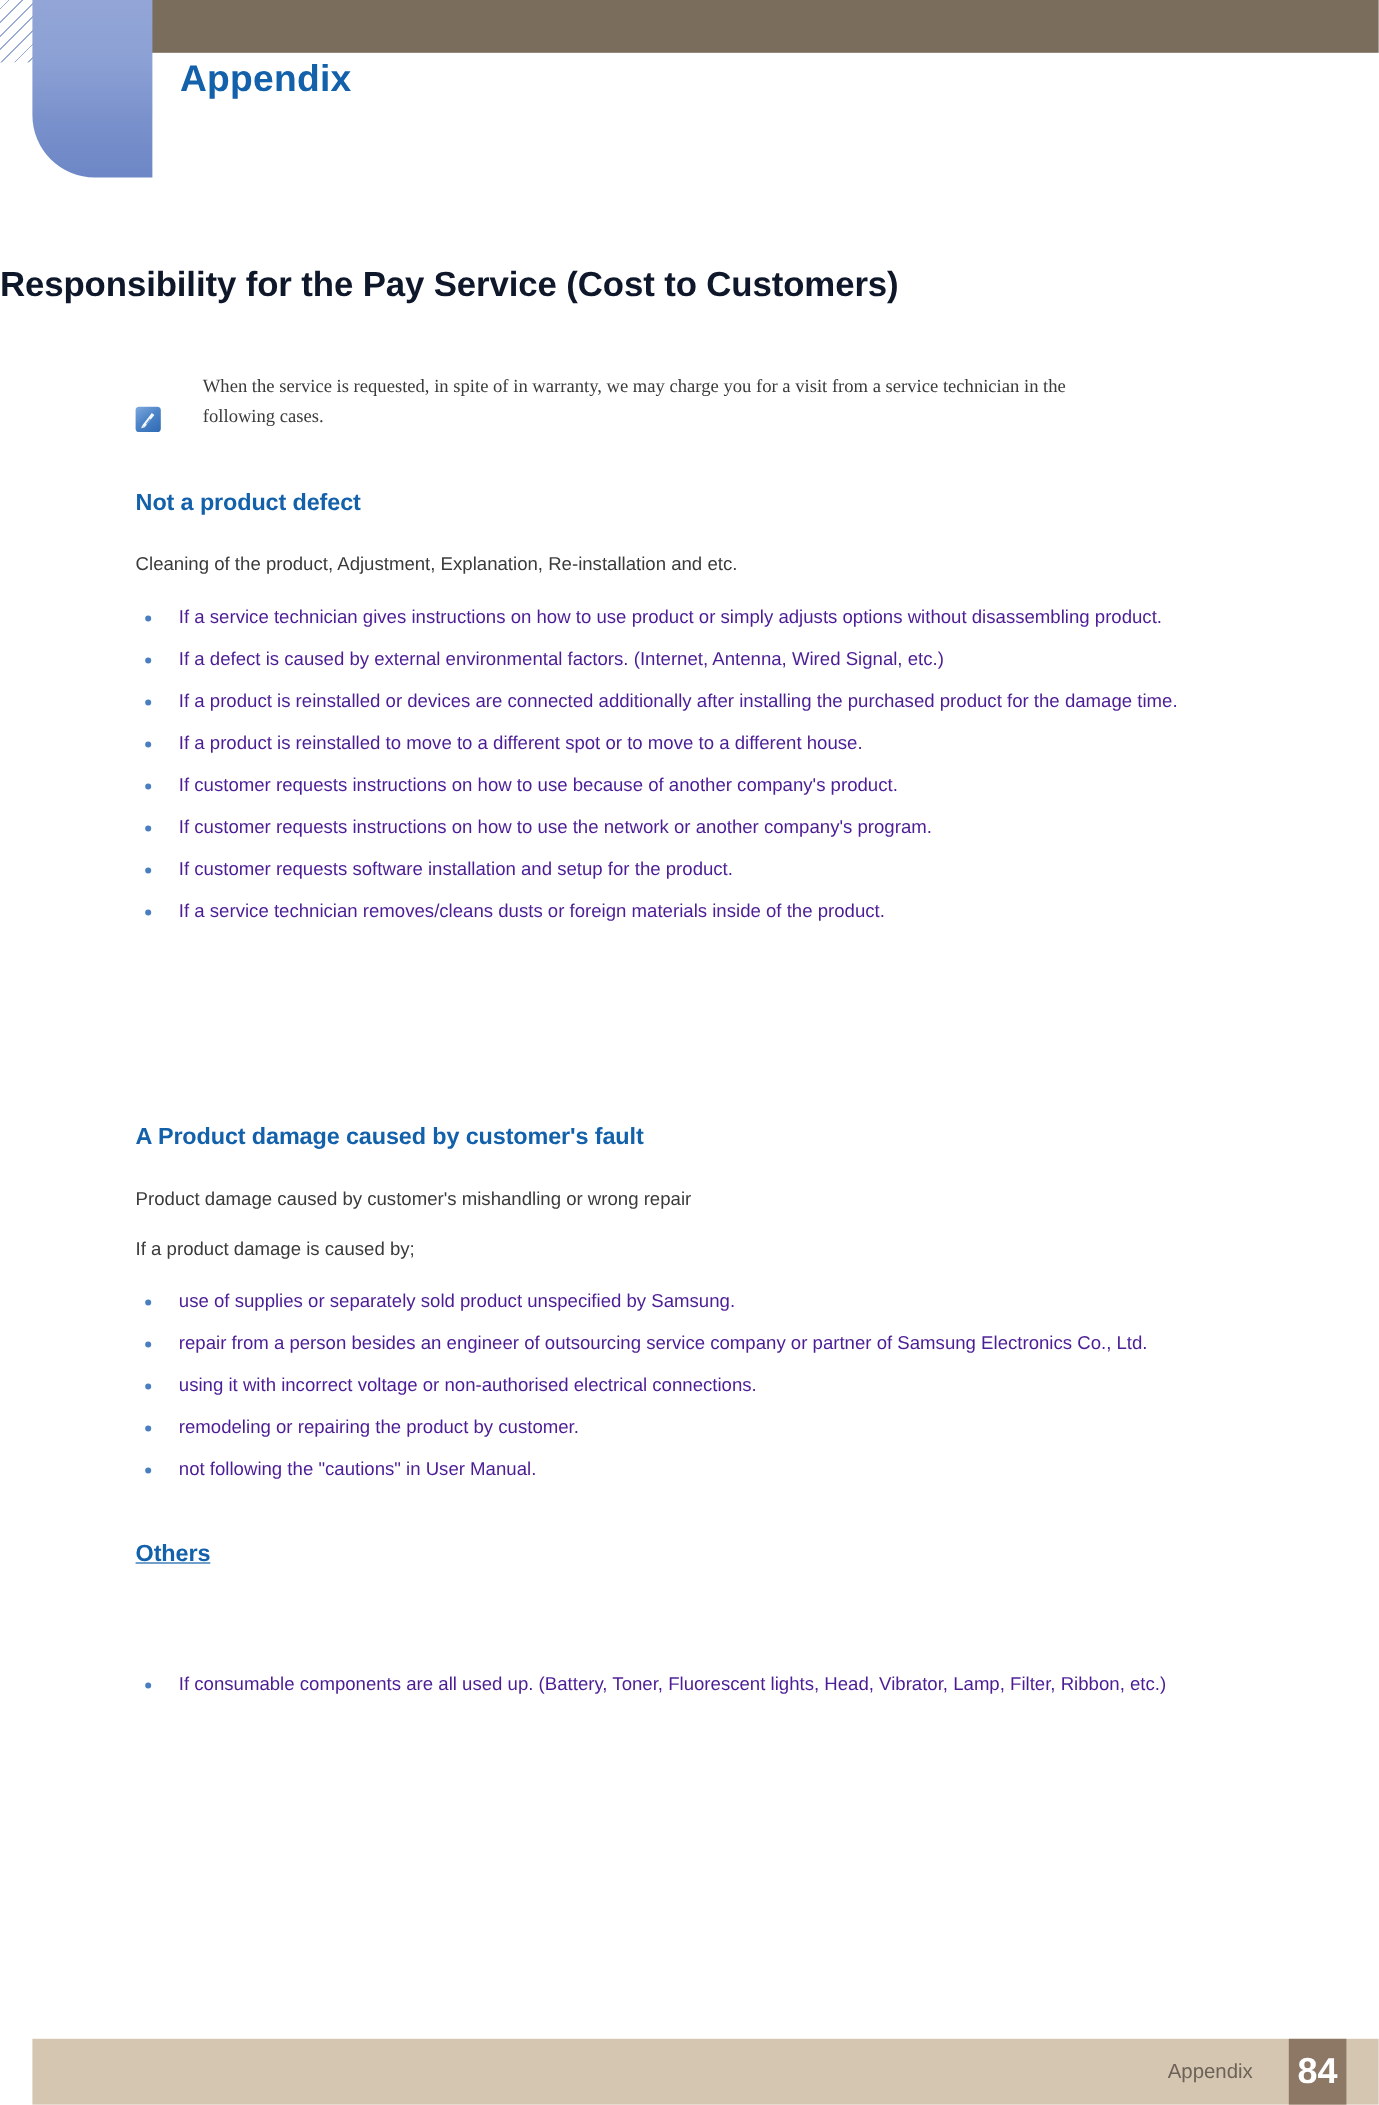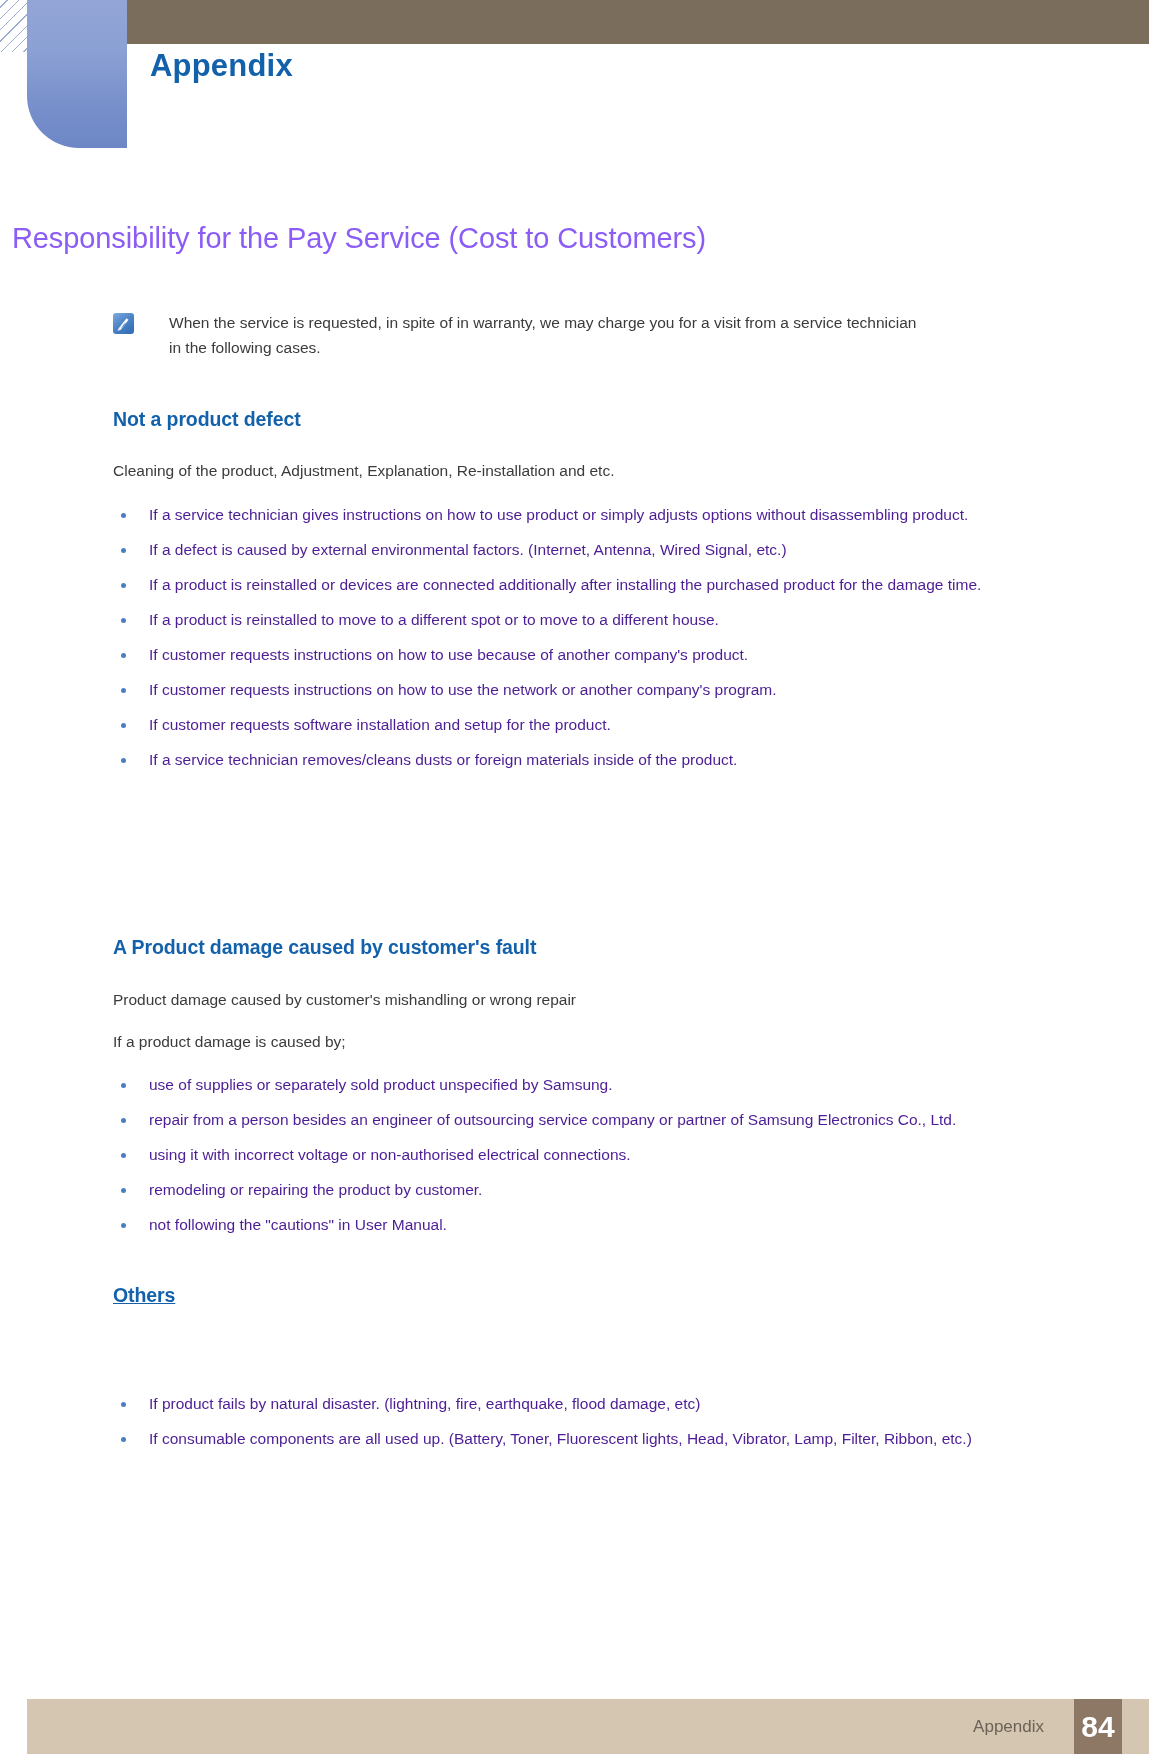--- a/index.html
+++ b/index.html
@@ -50,33 +50,33 @@
     letter-spacing: 0.2px;
     line-height: 44px;
   }
 
   
   .page-heading {
     position: absolute;
     left: 0px; top: 222px;
     width: 1100px;
     font-size: 29px;
-    font-weight: normal;
-    color: #8b5cf6;
+    font-weight: bold;
+    color: #0f172a;
     letter-spacing: -0.1px;
-    margin-left: 12px;
   }
 
   
   .note-block {
     position: absolute;
     left: 113px; top: 310px;
     width: 830px;
     display: flex;
-    align-items: flex-start;
+    align-items: flex-end;
+    font-family: Liberation Serif, serif;
   }
   .note-icon {
     flex: 0 0 auto;
     width: 21px; height: 21px;
     margin-top: 3px;
     border-radius: 3px;
     background: linear-gradient(145deg, #7fa9dd 0%, #4e85c8 45%, #2e6ab4 100%);
     position: relative;
     overflow: hidden;
   }
@@ -206,19 +206,18 @@
   <li class="bullet-item">use of supplies or separately sold product unspecified by Samsung.</li>
   <li class="bullet-item">repair from a person besides an engineer of outsourcing service company or partner of Samsung Electronics Co., Ltd.</li>
   <li class="bullet-item">using it with incorrect voltage or non-authorised electrical connections.</li>
   <li class="bullet-item">remodeling or repairing the product by customer.</li>
   <li class="bullet-item">not following the "cautions" in User Manual.</li>
 </ul>
 
 <div class="section-heading" style="top:1284px;text-decoration:underline;">Others</div>
 
 <ul class="bullet-list" style="top:1392px;">
-  <li class="bullet-item">If product fails by natural disaster. (lightning, fire, earthquake, flood damage, etc)</li>
   <li class="bullet-item">If consumable components are all used up. (Battery, Toner, Fluorescent lights, Head, Vibrator, Lamp, Filter, Ribbon, etc.)</li>
 </ul>
 
 <div class="footer-bar"></div>
 <div class="footer-label">Appendix</div>
 <div class="footer-page">84</div>
 
 </body></html>

